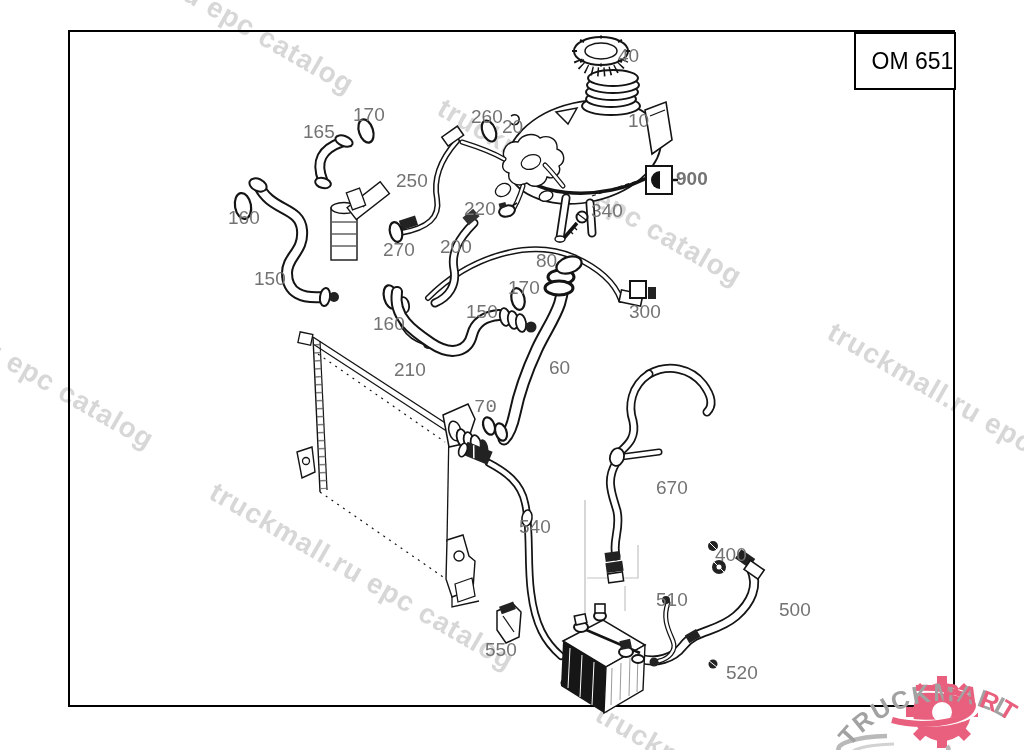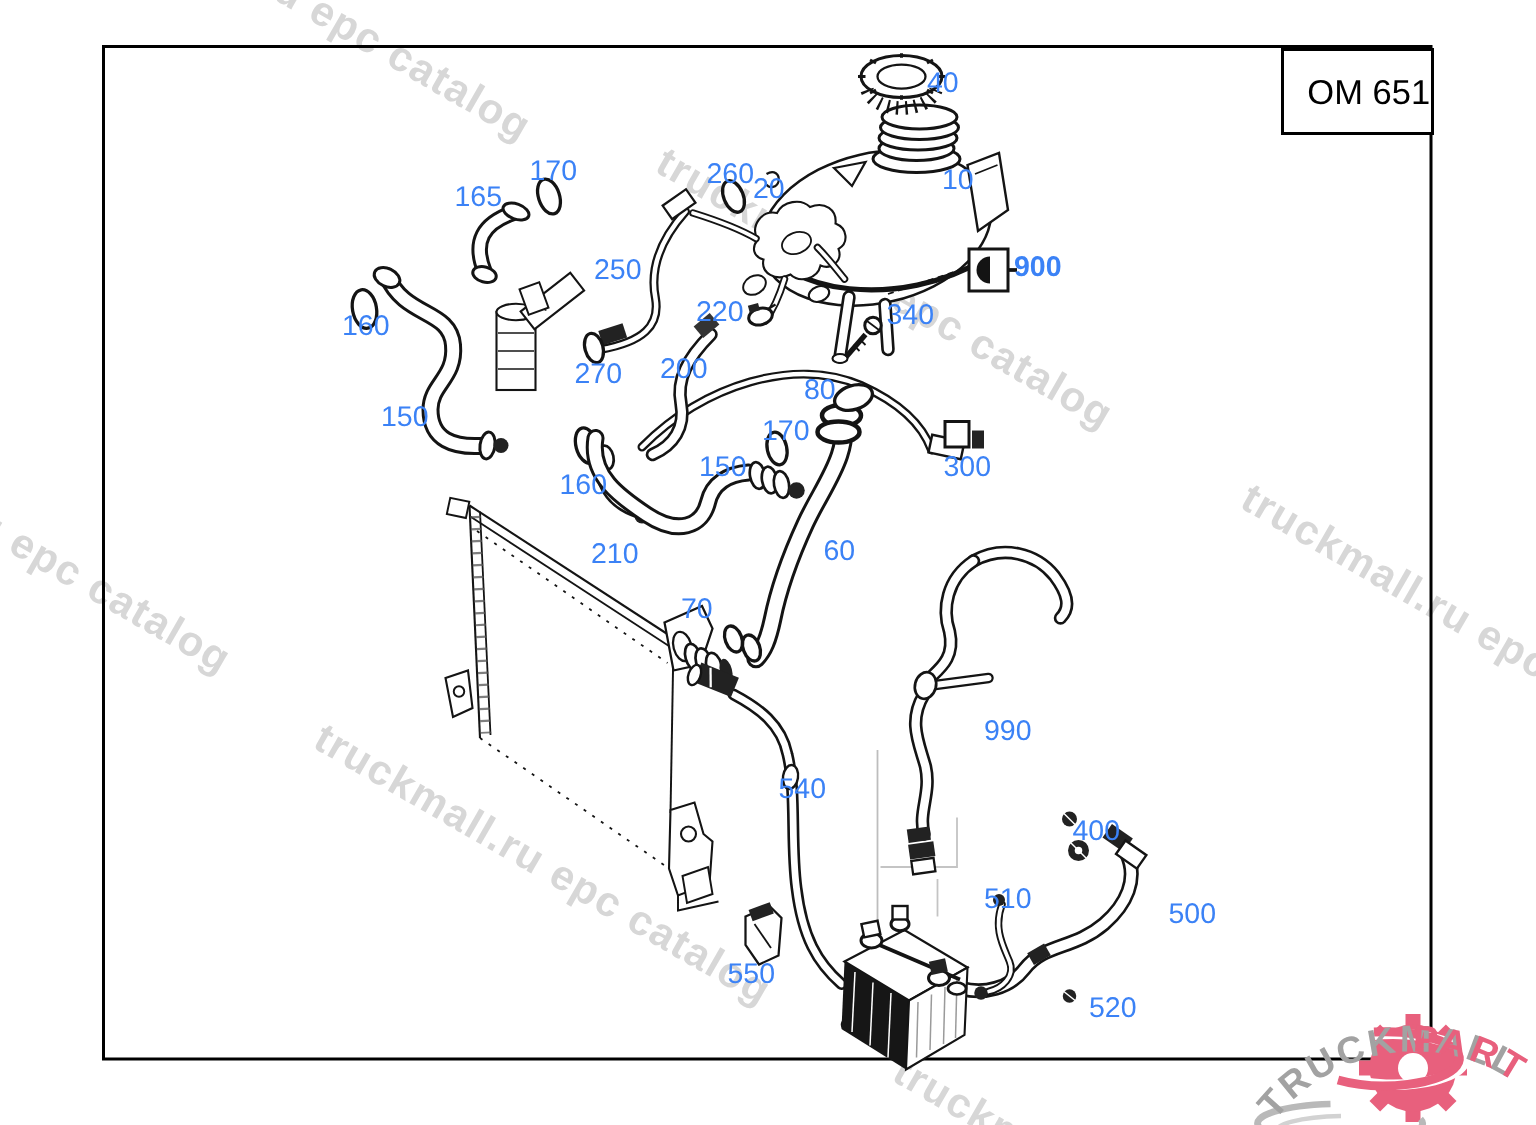--- a/index.html
+++ b/index.html
@@ -15,21 +15,21 @@
   #wm5{left:220px;top:476px;}
   #wm6{left:606px;top:698px;}
   
   #frame{position:absolute;left:68px;top:30px;width:887px;height:677px;border:2px solid #000;
          box-sizing:border-box;z-index:2;background:transparent;}
   #om-box{position:absolute;left:854px;top:32px;width:102px;height:58px;border:2px solid #000;
           box-sizing:border-box;background:#fff;display:flex;align-items:center;justify-content:center;
           font-size:23px;color:#000;z-index:5;padding-left:15px;}
   
   #labels{position:absolute;left:0;top:0;width:1024px;height:750px;z-index:4;}
-  .plabel{position:absolute;font-size:19px;color:#3b82f6;line-height:1.2;}
+  .plabel{position:absolute;font-size:19px;color:#737373;line-height:1.2;}
   
   #art{position:absolute;left:0;top:0;z-index:3;}
   #logo{position:absolute;left:0;top:0;z-index:6;}
   .tO{fill:none;stroke:#141414;stroke-linecap:round;}
   .tI{fill:none;stroke:#ffffff;stroke-linecap:round;}
   .ln{fill:none;stroke:#141414;}
   .wh{fill:#ffffff;stroke:#141414;}
 </style>
 </head>
 <body>
@@ -324,22 +324,22 @@
       <div class="plabel" style="left: 440px; top: 236px;">200</div>
       <div class="plabel" style="left: 536px; top: 250px;">80</div>
       <div class="plabel" style="left: 508px; top: 277px;">170</div>
       <div class="plabel" style="left: 629px; top: 301px;">300</div>
       <div class="plabel" style="left: 228px; top: 207px;">160</div>
       <div class="plabel" style="left: 254px; top: 268px;">150</div>
       <div class="plabel" style="left: 373px; top: 313px;">160</div>
       <div class="plabel" style="left: 466px; top: 301px;">150</div>
       <div class="plabel" style="left: 394px; top: 359px;">210</div>
       <div class="plabel" style="left: 549px; top: 357px;">60</div>
-      <div class="plabel" style="left: 454px; top: 396px;">70</div>
-      <div class="plabel" style="left: 656px; top: 477px;">990</div>
+      <div class="plabel" style="left: 474px; top: 396px; font-family: Liberation Mono, monospace;">70</div>
+      <div class="plabel" style="left: 656px; top: 477px;">670</div>
       <div class="plabel" style="left: 519px; top: 516px;">540</div>
       <div class="plabel" style="left: 679px; top: 544px; margin-left: 36px;">400</div>
       <div class="plabel" style="left: 656px; top: 589px;">510</div>
       <div class="plabel" style="left: 731px; top: 599px; margin-left: 48px;">500</div>
       <div class="plabel" style="left: 485px; top: 639px;">550</div>
       <div class="plabel" style="left: 726px; top: 662px;">520</div>
     </div>
 
   <div id="om-box">
     <span>OM 651</span>

